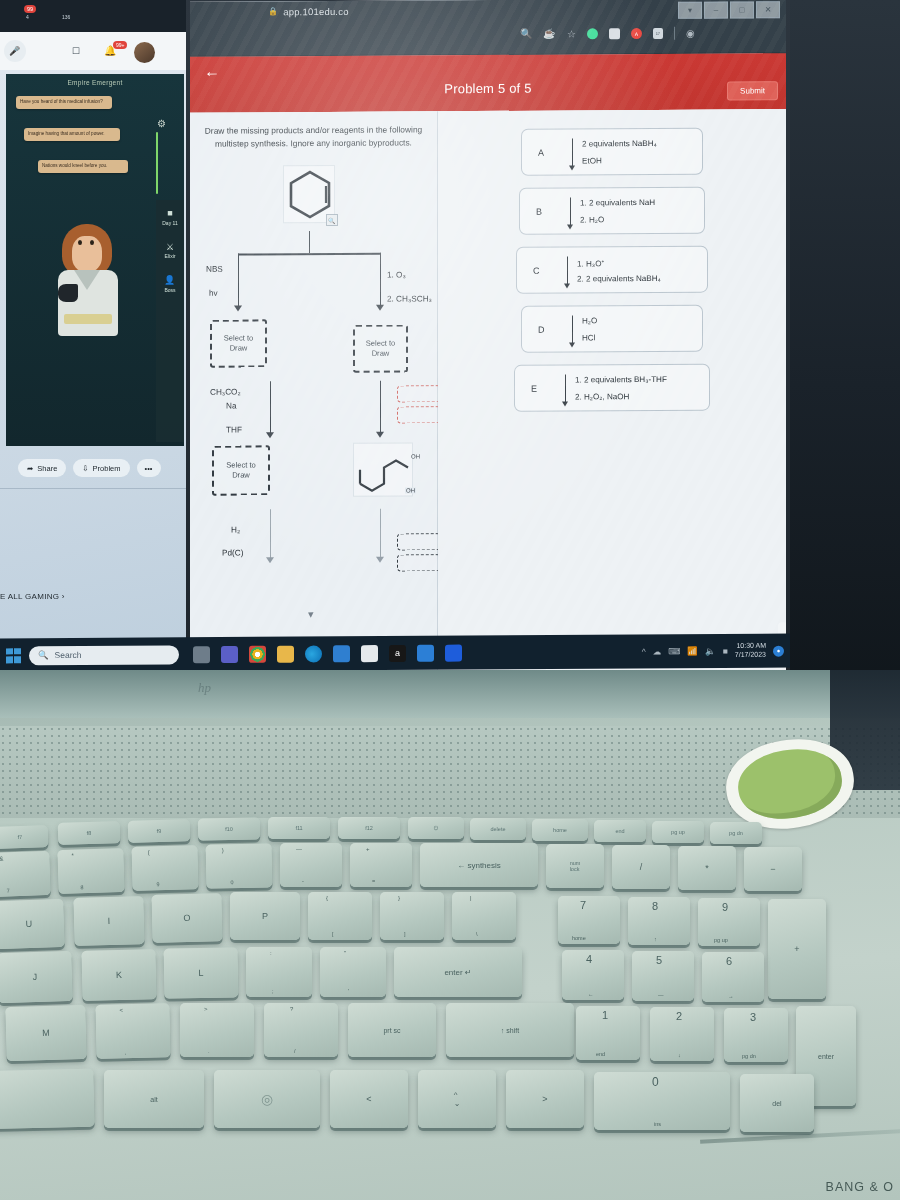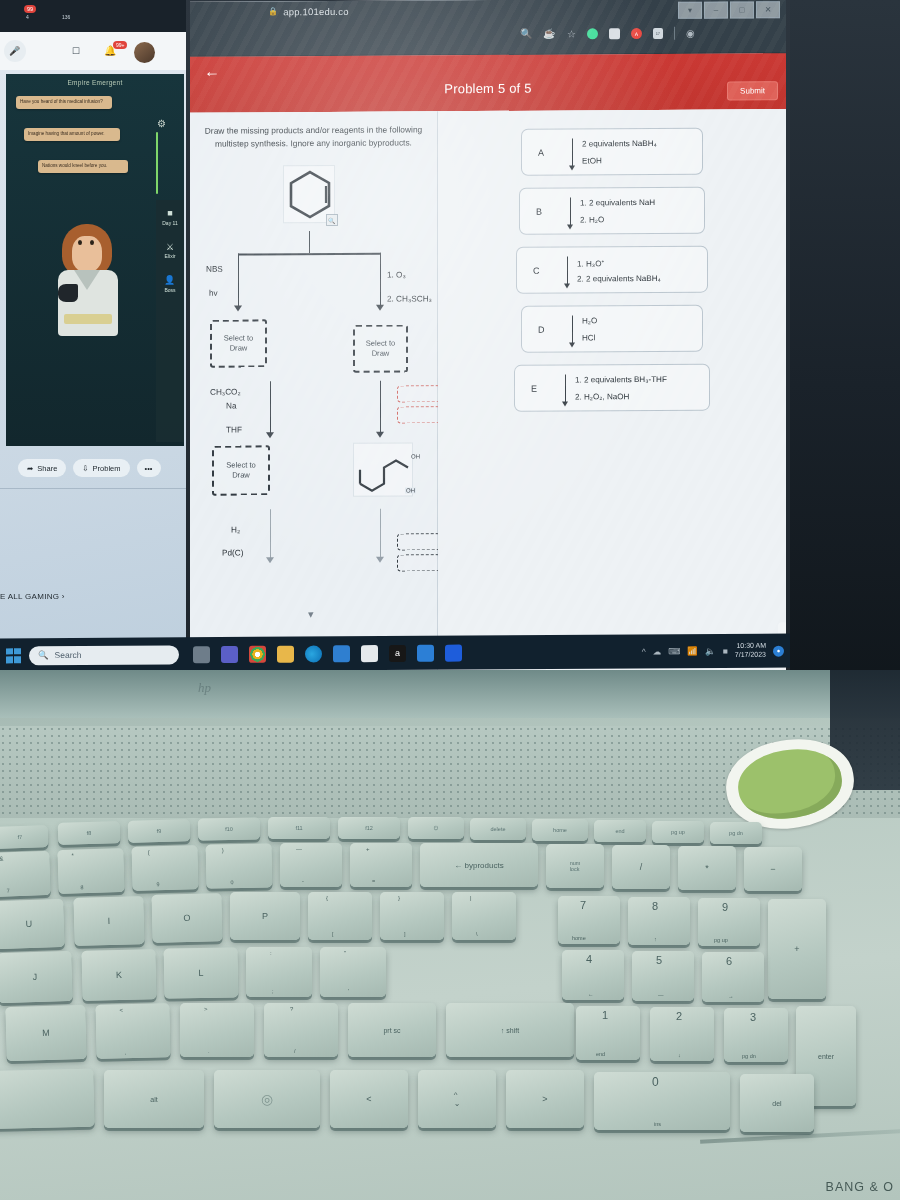--- a/index.html
+++ b/index.html
@@ -699,21 +699,21 @@
     </div>
   <div class="key" style="left:280px; top:843px; width:62px; height:44px;">
     <span class="sup" style="left:16px;">—</span>
       <span class="sub" style="left:22px;">-</span>
     </div>
   <div class="key" style="left:350px; top:843px; width:62px; height:44px;">
     <span class="sup" style="left:16px;">+</span>
       <span class="sub" style="left:22px;">=</span>
     </div>
   <div class="key big" style="left:420px; top:843px; width:118px; height:44px;">
-      <span>← byproducts</span>
+      <span>← synthesis</span>
     </div>
   <div class="key fn" style="left:546px; top:844px; width:58px; height:44px;">
       <span>num<br>lock</span>
     </div>
   <div class="key" style="left:612px; top:845px; width:58px; height:44px;">
       <span>/</span>
     </div>
   <div class="key" style="left:678px; top:846px; width:58px; height:44px;">
       <span>*</span>
     </div>
@@ -771,20 +771,23 @@
       <span>L</span>
     </div>
   <div class="key" style="left:246px; top:947px; width:66px; height:50px;">
     <span class="sup" style="left:24px;">:</span>
       <span class="sub" style="left:26px;">;</span>
     </div>
   <div class="key" style="left:320px; top:947px; width:66px; height:50px;">
     <span class="sup" style="left:24px;">"</span>
       <span class="sub" style="left:28px;">'</span>
     </div>
+  <div class="key big" style="left:394px; top:947px; width:128px; height:50px;">
+      <span>enter ↵</span>
+    </div>
   <div class="key" style="left:562px; top:950px; width:62px; height:50px;">
     <span class="sup" style="left:24px;font-size:11px;">4</span>
       <span class="sub" style="left:26px;">←</span>
     </div>
   <div class="key" style="left:632px; top:951px; width:62px; height:50px;">
     <span class="sup" style="left:24px;font-size:11px;">5</span>
       <span class="sub" style="left:26px;">—</span>
     </div>
   <div class="key" style="left:702px; top:952px; width:62px; height:50px;">
     <span class="sup" style="left:24px;font-size:11px;">6</span>

